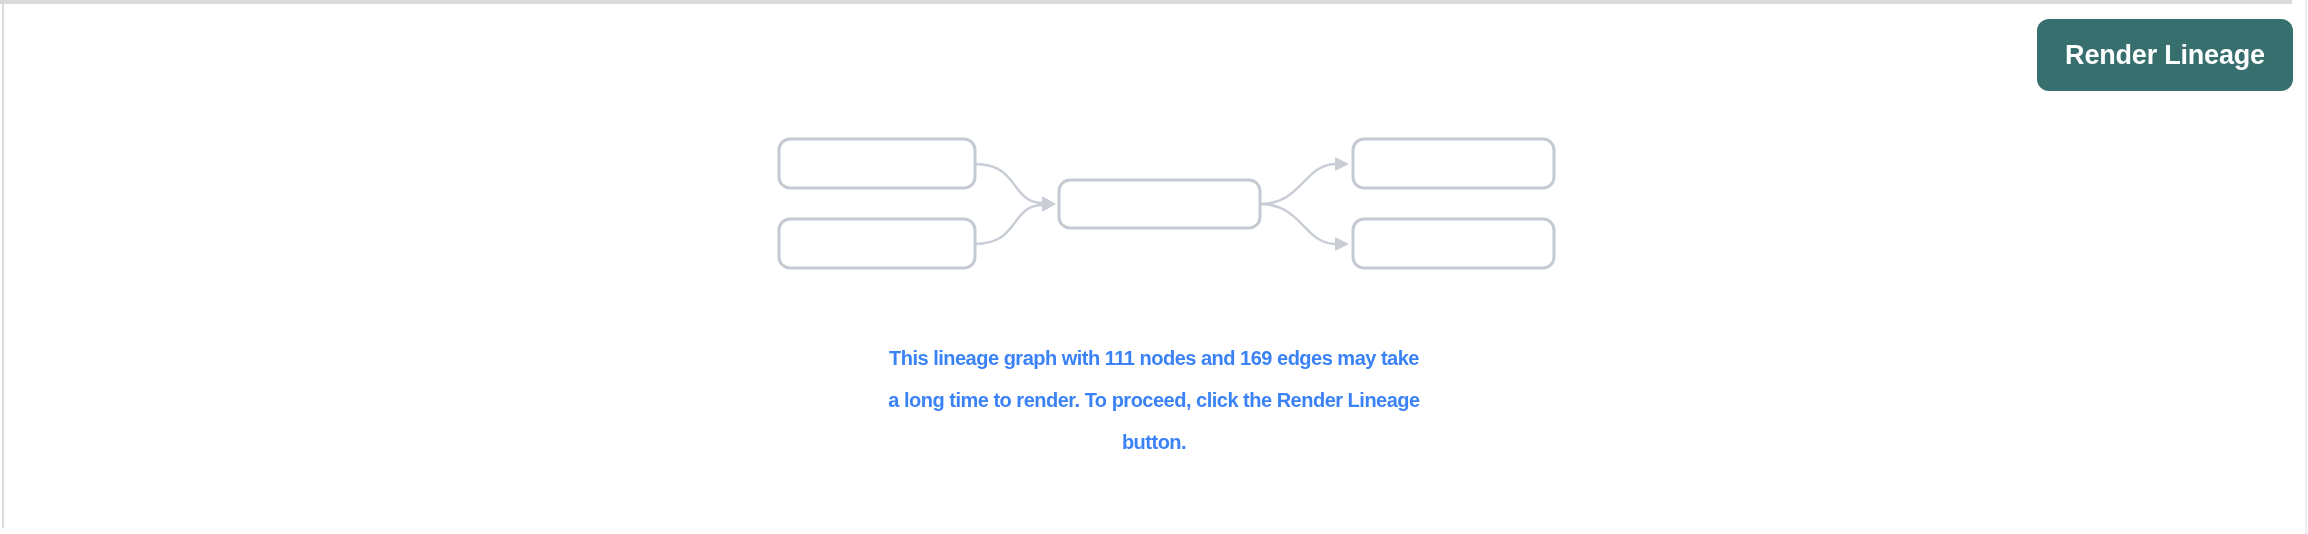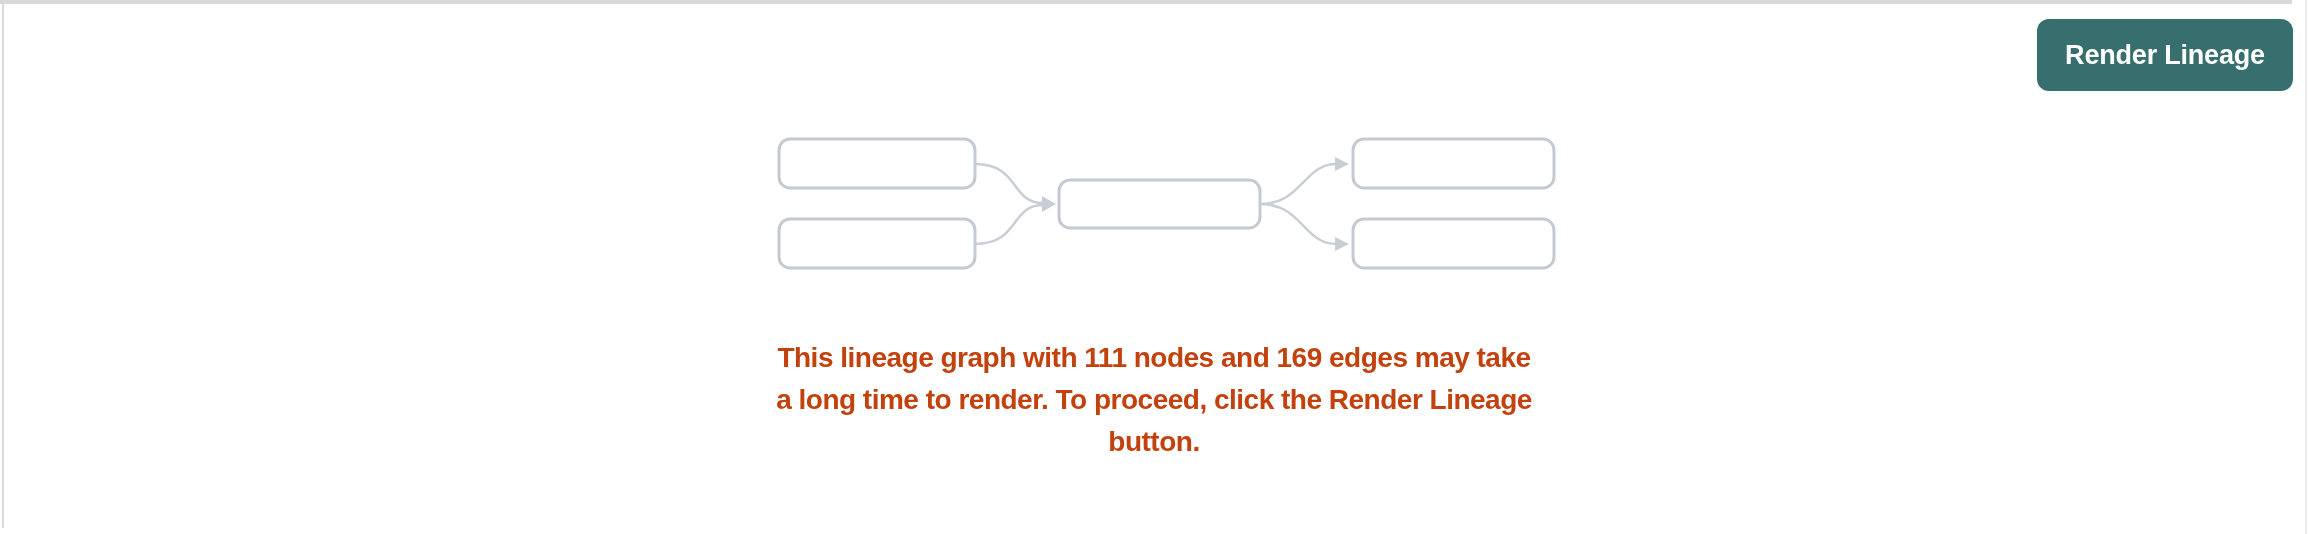--- a/index.html
+++ b/index.html
@@ -63,24 +63,24 @@
     pointer-events: none;
   }
   
   .lineage-message {
     position: absolute;
     top: 337px;
     left: 0; right: 0;
     margin: 0;
     text-align: center;
     white-space: pre-line;
-    color: #c2410c;
+    color: #3b82f6;
     font-family: "Liberation Sans", sans-serif;
     font-weight: 700;
-    font-size: 28px;
+    font-size: 20px;
     line-height: 42px;
     letter-spacing: -0.5px;
   }
 </style>
 </head>
 <body>
 
 <div class="stage">
 
   <div class="divider-top"></div>

